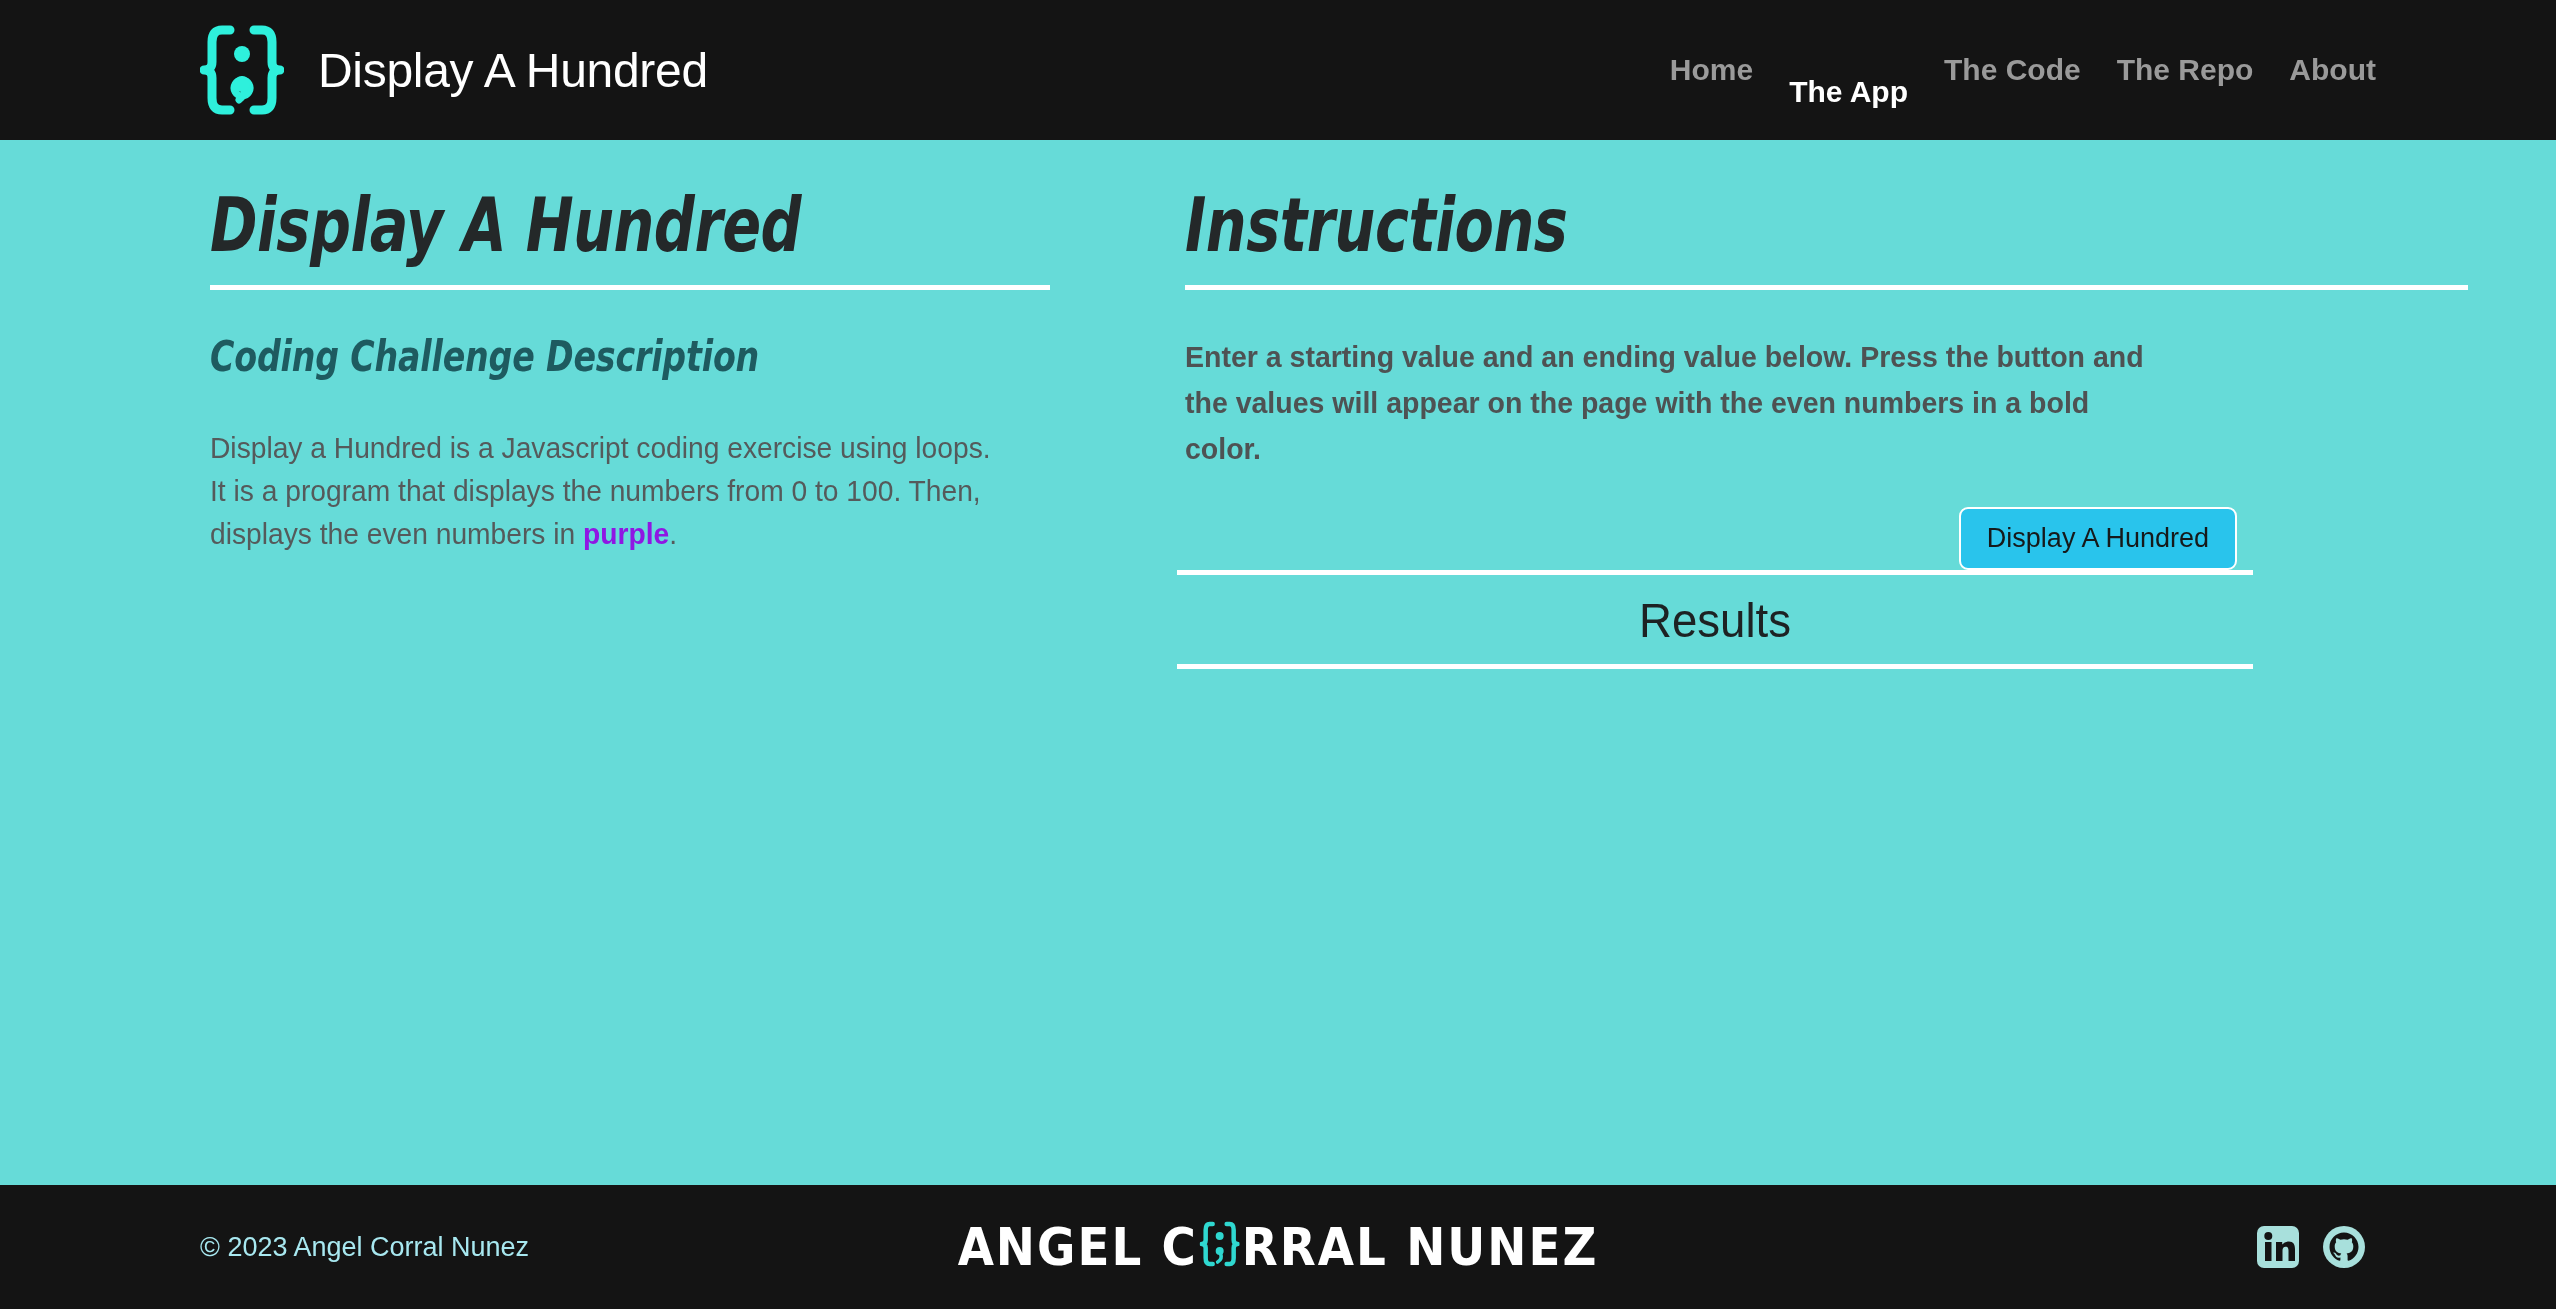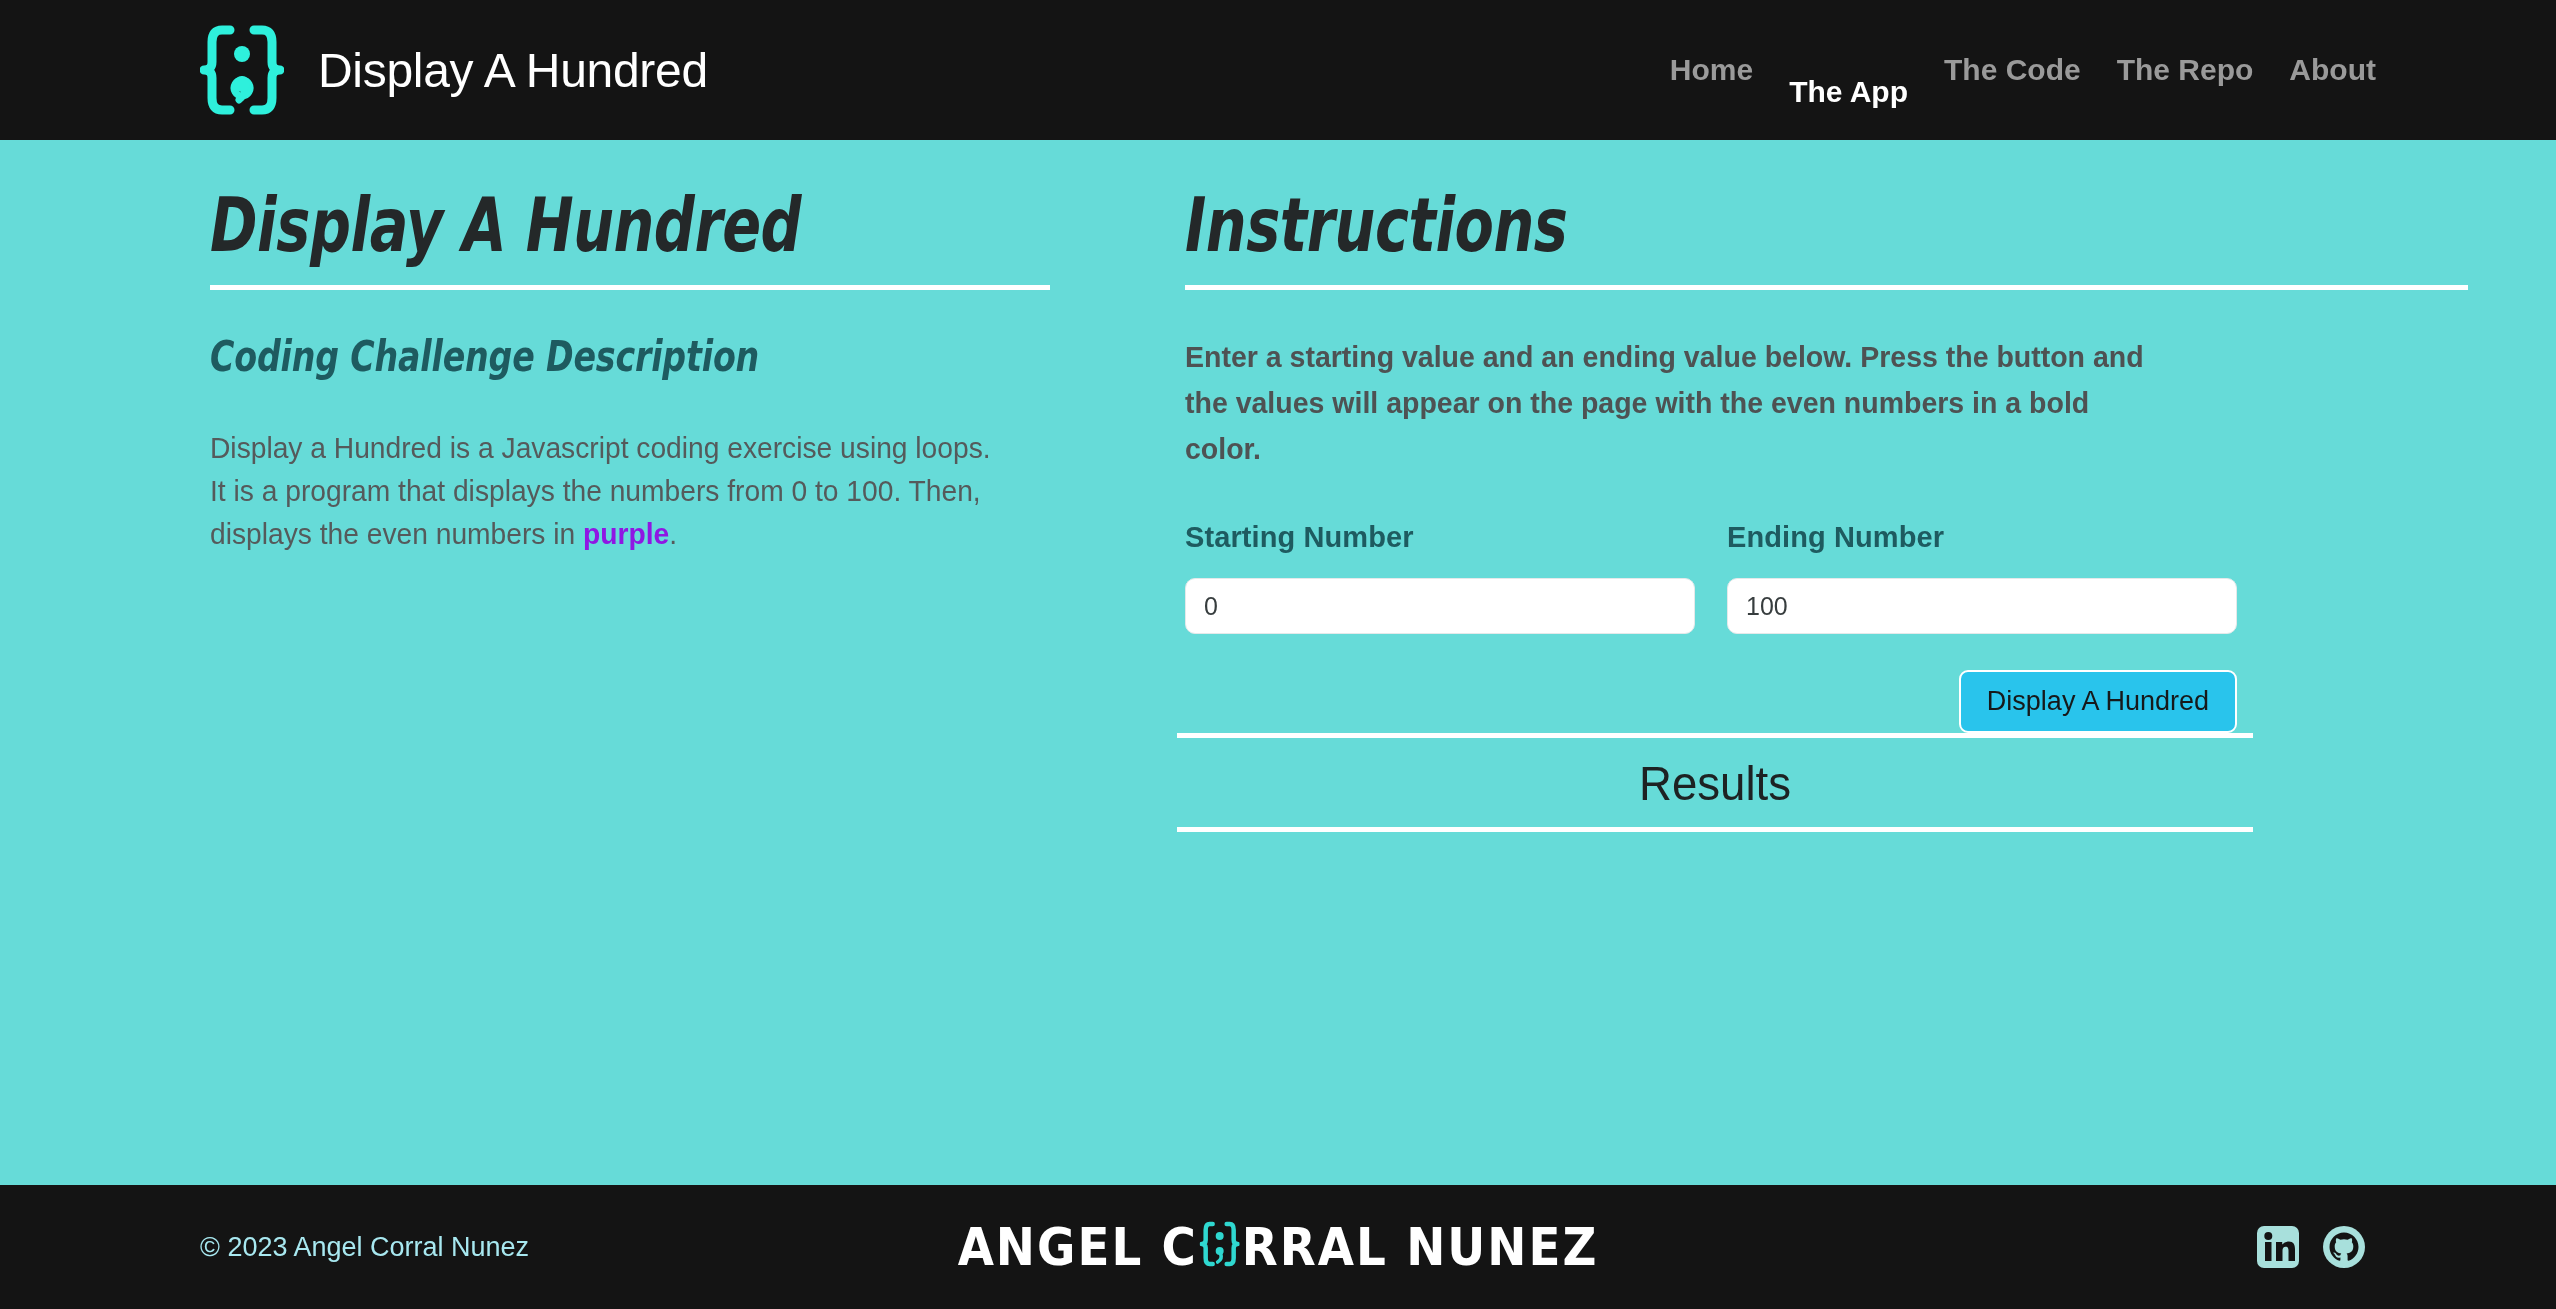--- a/index.html
+++ b/index.html
@@ -324,30 +324,20 @@
       <hr class="rule">
       <h2 class="sub-heading">Coding Challenge Description</h2>
       <p class="body-text"><span>Display a Hundred is a Javascript coding exercise using loops. It is a program that displays the numbers from 0 to 100. Then, displays the even numbers in </span><span class="purple-word">purple</span><span>.</span></p>
     </section>
 
     <section class="col col-right">
       <h1 class="display-heading">Instructions</h1>
       <hr class="rule">
       <p class="instructions-text">Enter a starting value and an ending value below. Press the button and the values will appear on the page with the even numbers in a bold color.</p>
 
-      <div class="form-row">
-        <div class="form-field">
-          <label class="field-label">Starting Number</label>
-          <input class="field-input" type="text" value="0" style="">
-        </div>
-        <div class="form-field">
-          <label class="field-label">Ending Number</label>
-          <input class="field-input" type="text" value="100" style="">
-        </div>
-      </div>
 
       <div class="button-row">
         <button class="primary-button">Display A Hundred</button>
       </div>
 
       <div class="results-block">
         <hr class="rule-thin">
         <div class="results-title">Results</div>
         <hr class="rule-thin">
         <div class="results-output"></div>

